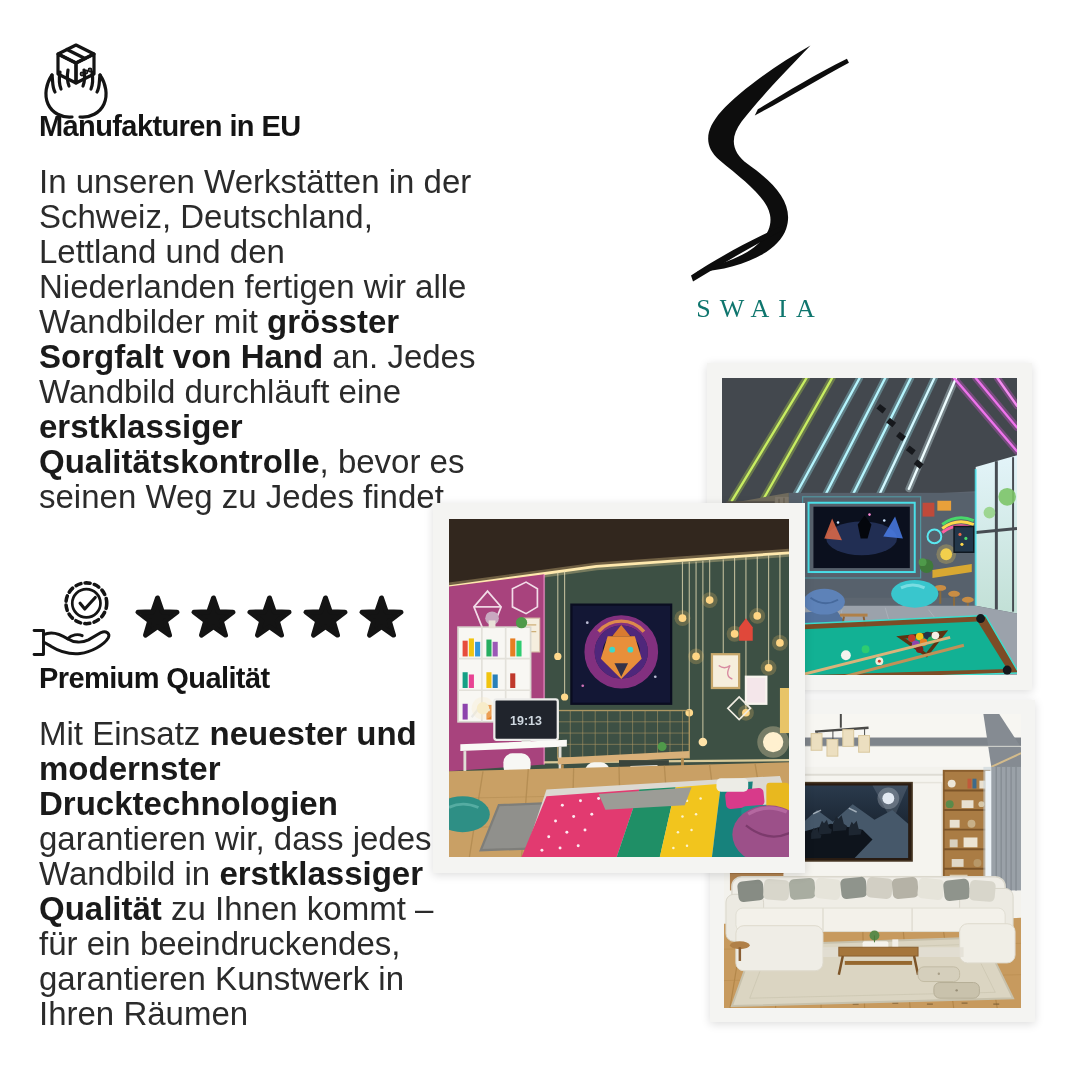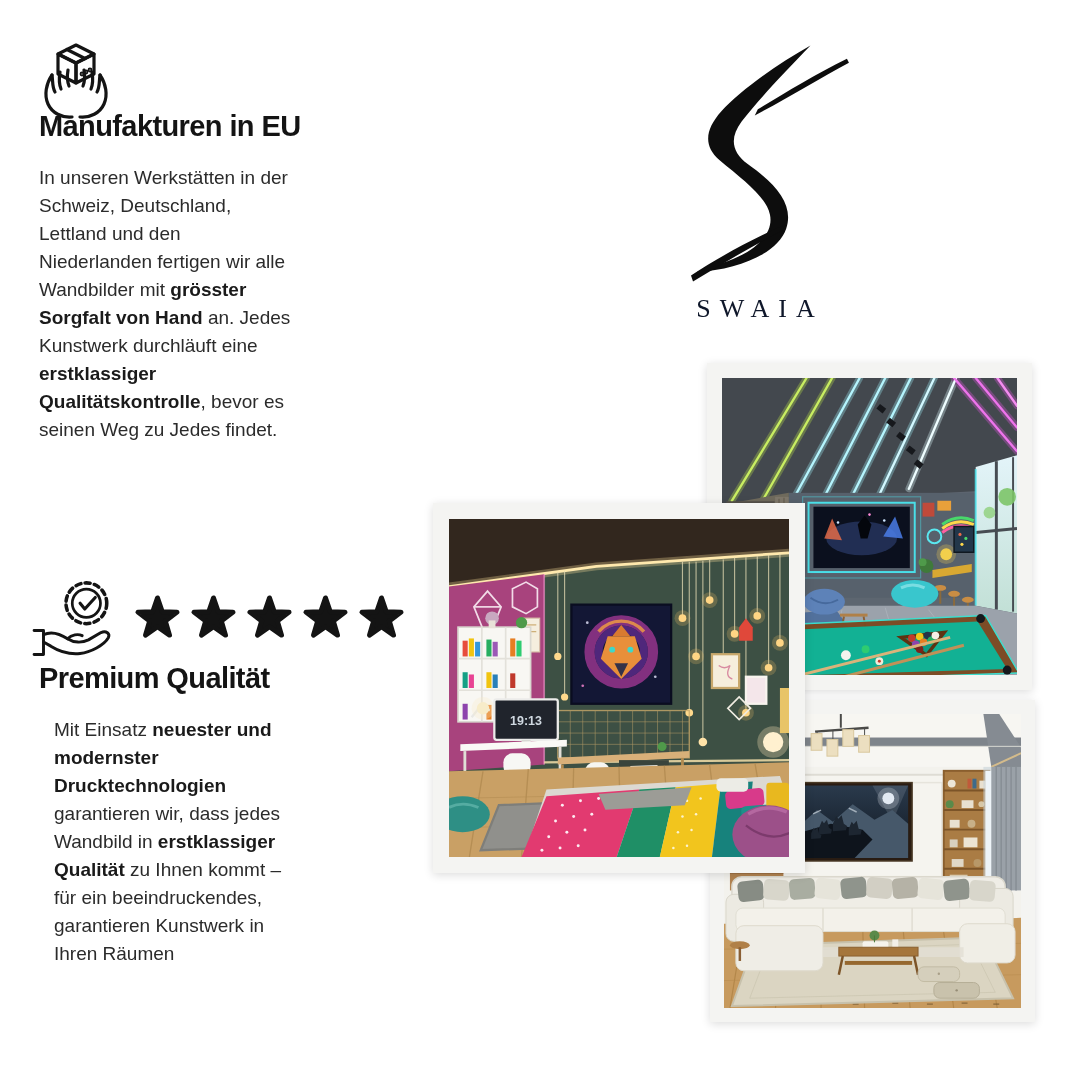--- a/index.html
+++ b/index.html
@@ -1,33 +1,33 @@
 <!DOCTYPE html>
 <html><head>
 <meta charset="utf-8">
 <style>
   html,body{margin:0;padding:0;background:#e9e9e9;}
   .canvas{position:relative;width:1080px;height:1080px;background:#ffffff;overflow:hidden;
           font-family:"Liberation Sans","DejaVu Sans",sans-serif;color:#1c1c1c;}
   .icon{position:absolute;}
   .heading{position:absolute;font-weight:700;font-size:29px;letter-spacing:-0.6px;color:#141414;white-space:nowrap;}
-  .para{position:absolute;width:480px;font-size:19px;line-height:28px;color:#2b2b2b;white-space:pre-line;}
+  .para{position:absolute;width:480px;font-size:33px;line-height:35px;color:#2b2b2b;white-space:pre-line;}
   .para .b{font-weight:700;color:#1a1a1a;}
   #h1{left:39px;top:110px;}
   #p1{left:39px;top:164px;}
   #icon1{left:36px;top:40px;width:80px;height:82px;}
   #icon2{left:32px;top:578px;width:92px;height:84px;}
   #h2{left:39px;top:662px;text-align:right;}
-  #p2{left:54px;top:716px;}
+  #p2{left:39px;top:716px;}
   .stars{position:absolute;left:134px;top:594px;display:flex;gap:9px;}
   .star{width:47px;height:47px;}
   .logo{position:absolute;left:672px;top:42px;width:200px;text-align:center;}
   .logo-s{width:162px;height:244px;display:block;margin:0 auto;}
   .brand{font-family:"Liberation Serif","DejaVu Serif",serif;font-size:26px;letter-spacing:9px;
-         color:#0f172a;margin-top:8px;transform:translateX(-12px);white-space:nowrap;}
+         color:#0f766e;margin-top:8px;transform:translateX(-12px);white-space:nowrap;}
   .card{position:absolute;background:#f4f4f2;box-shadow:0 2px 9px rgba(0,0,0,0.14);box-sizing:border-box;font-weight:bold;}
   .card svg{width:100%;height:100%;display:block;}
   #cardA{left:707px;top:363px;width:325px;height:327px;padding:15px;z-index:1;}
   #cardB{left:433px;top:503px;width:372px;height:370px;padding:16px;z-index:3;}
   #cardC{left:710px;top:700px;width:325px;height:322px;padding:14px;z-index:2;}
 </style>
 </head>
 <body>
 
 <div class="canvas">
@@ -50,21 +50,21 @@
     <path d="M48,29 c1,6 1,11 -1,16"></path>
   </svg>
 
   <div id="h1" class="heading">Manufakturen in EU</div>
   <div id="p1" class="para"><span>In unseren Werkstätten in der
 Schweiz, Deutschland,
 Lettland und den
 Niederlanden fertigen wir alle
 Wandbilder mit </span><span class="b">grösster
 Sorgfalt von Hand</span><span> an. Jedes
-Kunstwerk durchläuft eine
+Wandbild durchläuft eine
 </span><span class="b">erstklassiger
 Qualitätskontrolle</span><span>, bevor es
 seinen Weg zu Jedes findet.</span></div>
 
   <svg id="icon2" class="icon" viewBox="0 0 88 80" fill="none" stroke="#141414" stroke-width="2.8" stroke-linecap="round" stroke-linejoin="round">
     <circle cx="52" cy="24" r="19.5" stroke-dasharray="5 4" stroke-width="3.4"></circle>
     <circle cx="52" cy="24" r="13.5" stroke-width="2.6"></circle>
     <path d="M46,24 l4.5,5.5 l10,-11" stroke-width="3"></path>
     <path d="M2,50 h9 v23 h-9"></path>
     <path d="M11,54 C20,50 28,54 34,58 C40,62 48,62 54,59 L66,52 C71,50 75,53 73,57 C69,64 56,71 46,72 C36,73 26,70 18,65 L11,61"></path>

